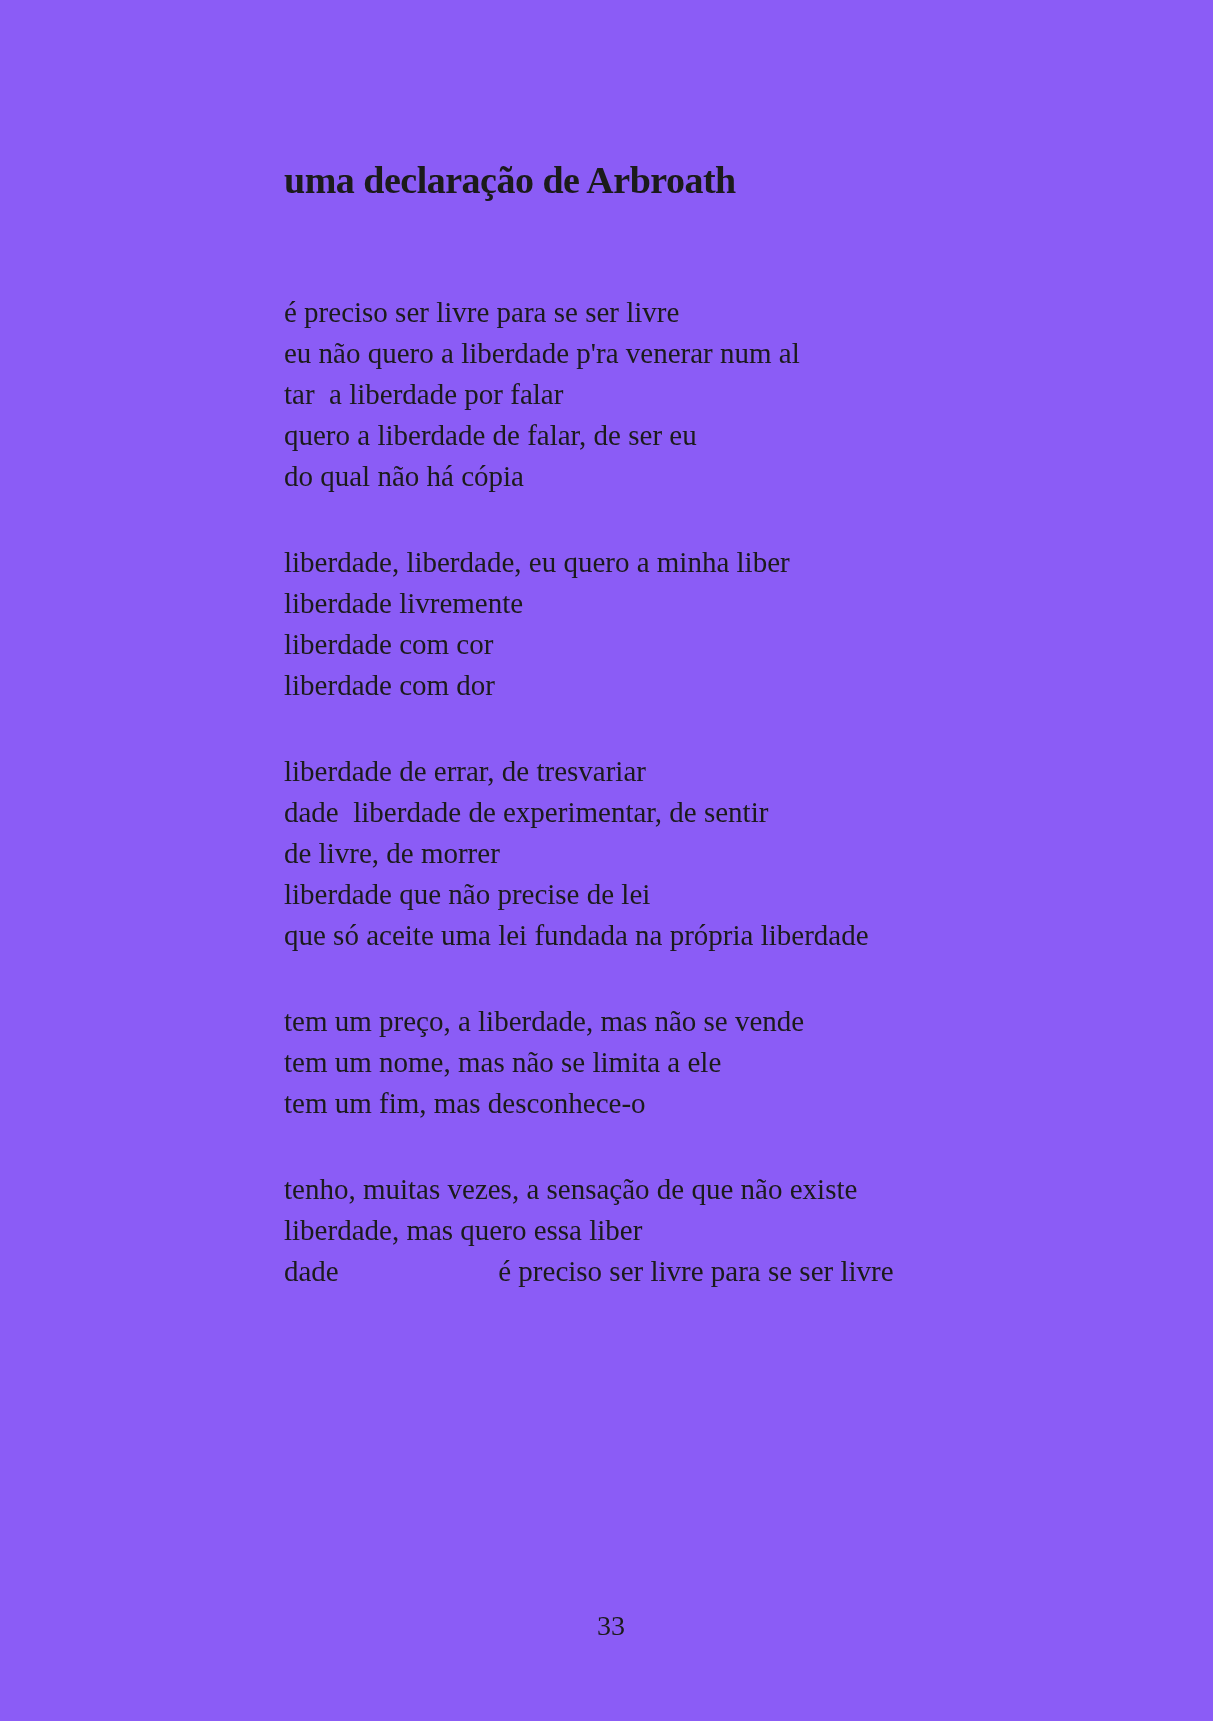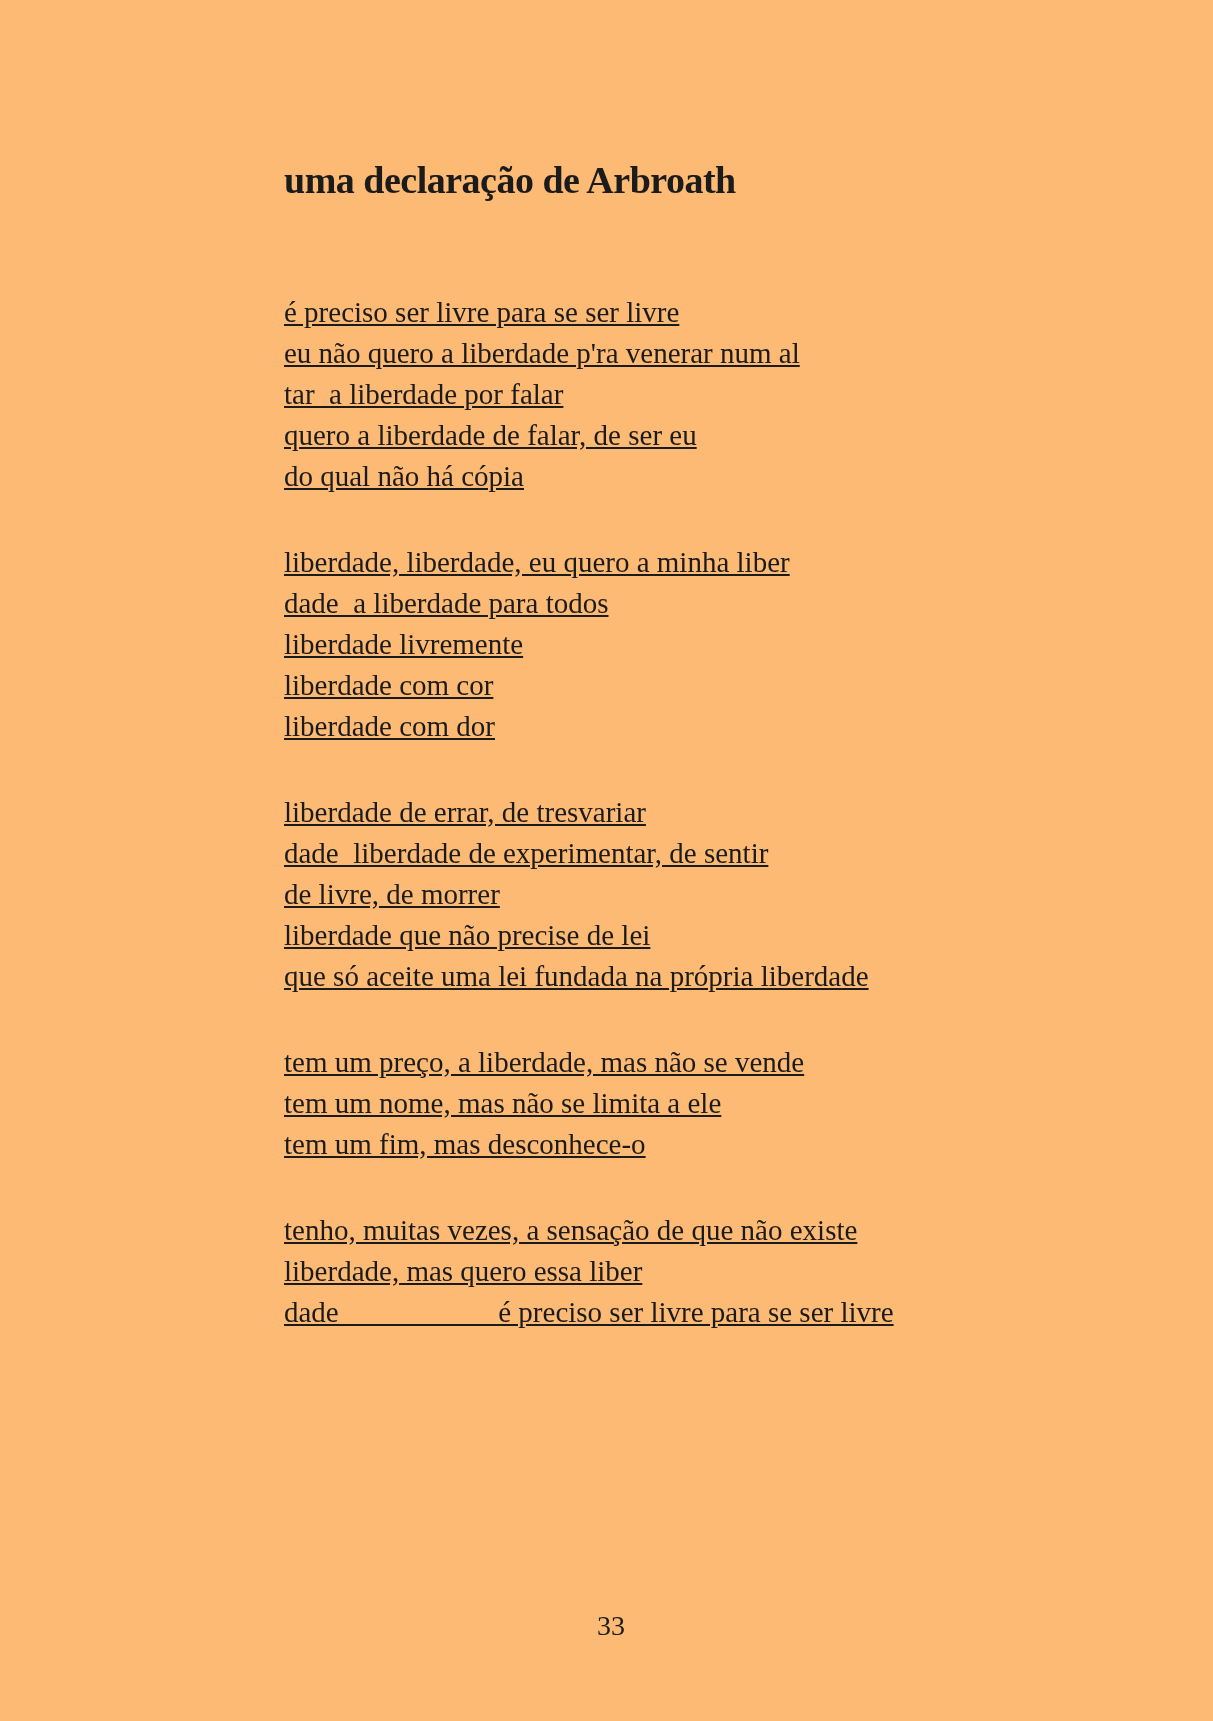--- a/index.html
+++ b/index.html
@@ -4,42 +4,41 @@
 <style>
   html, body {
     margin: 0;
     padding: 0;
     background: #ffffff;
   }
   .page {
     position: relative;
     width: 1213px;
     height: 1721px;
-    background: #fdba74;
+    background: #8b5cf6;
     font-family: "Liberation Serif", serif;
     color: #1b1b1b;
     overflow: hidden;
   }
   .title {
     position: absolute;
     left: 284px;
     top: 158px;
     margin: 0;
     font-size: 38px;
     font-weight: bold;
     letter-spacing: -0.5px;
     line-height: 44px;
     white-space: nowrap;
   }
   .poem {
     position: absolute;
     left: 284px;
     top: 292px;
     width: 720px;
-    text-decoration: underline;
   }
   .stanza {
     margin: 0 0 45px 0;
   }
   .stanza:last-child {
     margin-bottom: 4px;
   }
   .line {
     font-size: 29px;
     line-height: 41px;
@@ -64,21 +63,20 @@
   <div class="poem" id="poem">
       <div class="stanza">
         <div class="line">é preciso ser livre para se ser livre</div>
         <div class="line">eu não quero a liberdade p'ra venerar num al</div>
         <div class="line">tar  a liberdade por falar</div>
         <div class="line">quero a liberdade de falar, de ser eu</div>
         <div class="line">do qual não há cópia</div>
       </div>
       <div class="stanza">
         <div class="line">liberdade, liberdade, eu quero a minha liber</div>
-        <div class="line">dade  a liberdade para todos</div>
         <div class="line">liberdade livremente</div>
         <div class="line">liberdade com cor</div>
         <div class="line">liberdade com dor</div>
       </div>
       <div class="stanza">
         <div class="line">liberdade de errar, de tresvariar</div>
         <div class="line">dade  liberdade de experimentar, de sentir</div>
         <div class="line">de livre, de morrer</div>
         <div class="line">liberdade que não precise de lei</div>
         <div class="line">que só aceite uma lei fundada na própria liberdade</div>

